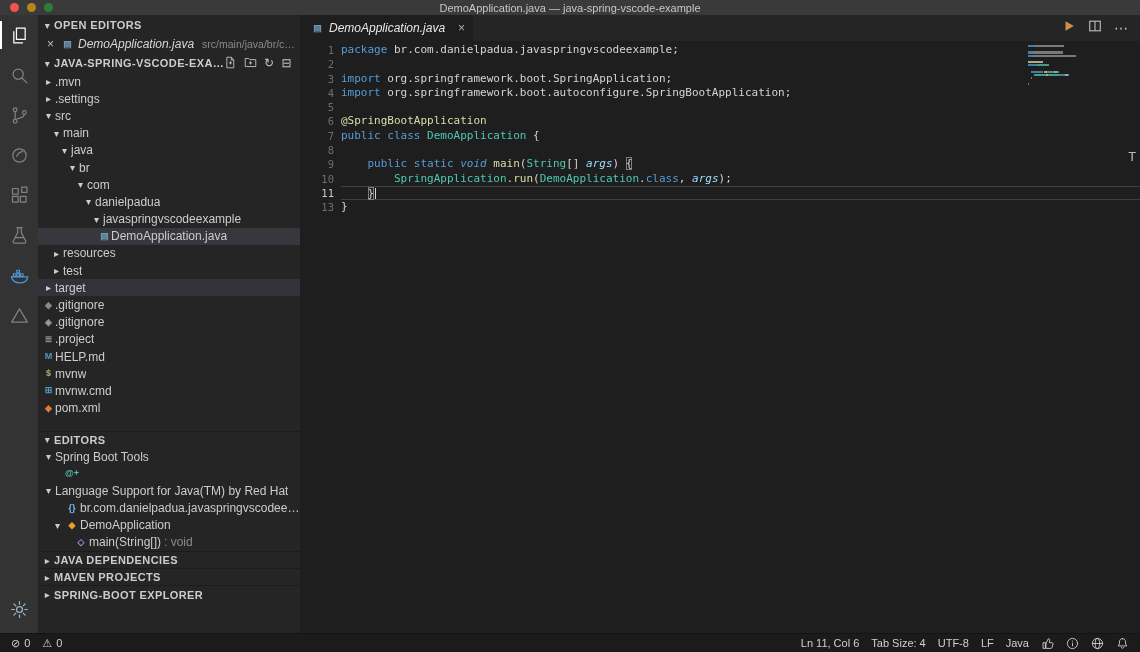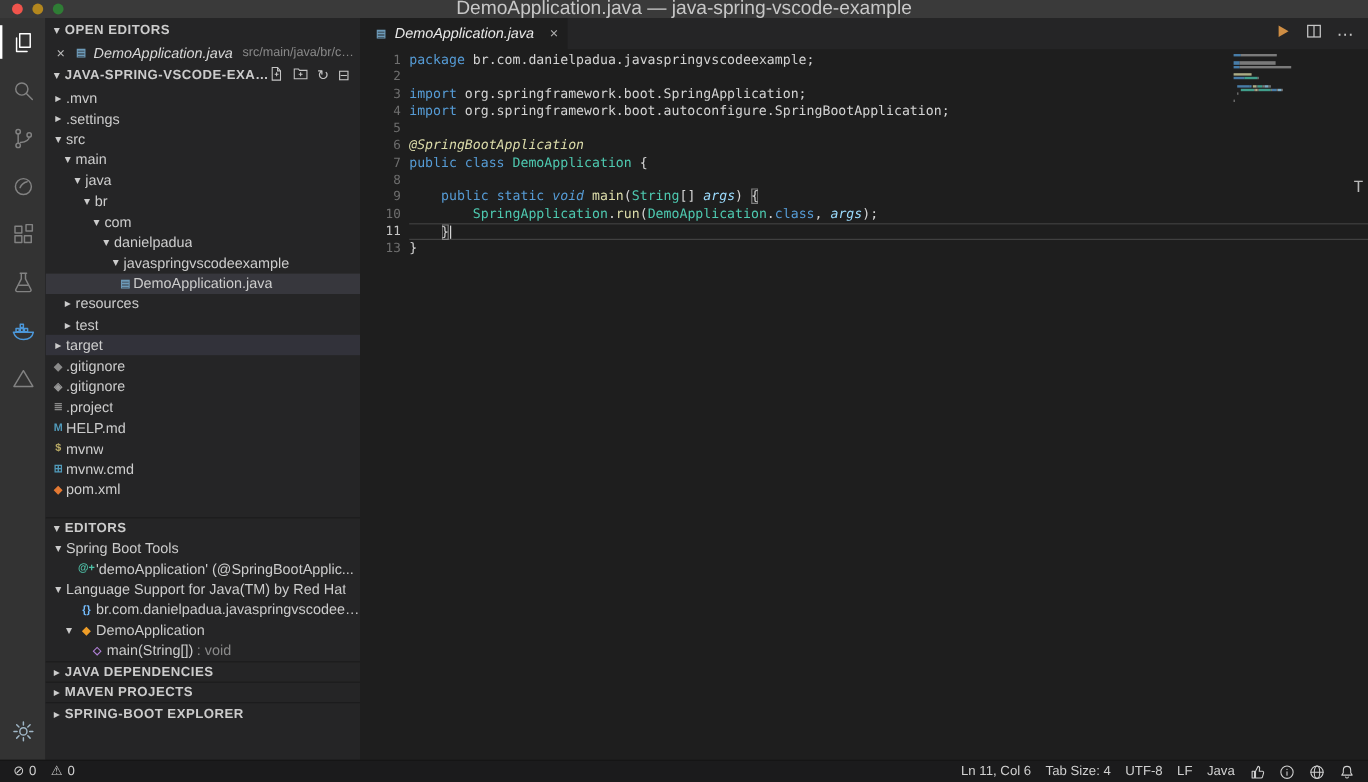--- a/index.html
+++ b/index.html
@@ -3,21 +3,21 @@
 <meta charset="utf-8">
 <style>
   *{box-sizing:border-box}
   html,body{margin:0;padding:0;width:1140px;height:652px;overflow:hidden;background:#1e1e1e;
     font-family:"Liberation Sans",sans-serif;color:#cccccc}
   
   .titlebar{height:15px;background:#3a3a3a;display:flex;align-items:center;position:relative}
   .traffic{display:flex;gap:8px;margin-left:10px;z-index:2}
   .tl{width:9px;height:9px;border-radius:50%;display:inline-block}
   .tl.r{background:#f0544c}.tl.y{background:#b3871e}.tl.g{background:#2f7d35}
-  .tb-title{position:absolute;left:0;right:0;text-align:center;font-size:16px;color:#c7c7c7}
+  .tb-title{position:absolute;left:0;right:0;text-align:center;font-size:11px;color:#c7c7c7}
   
   .workbench{display:flex;height:618px}
   .activitybar{width:38px;background:#333333;display:flex;flex-direction:column;justify-content:space-between}
   .ab-item{height:40px;display:flex;align-items:center;justify-content:center;color:#828282;position:relative;cursor:pointer}
   .ab-item svg{width:21px;height:21px;fill:none;stroke:currentColor;stroke-width:1.4;stroke-linecap:round;stroke-linejoin:round}
   .ab-item.active{color:#ffffff}
   .ab-item.active::before{content:"";position:absolute;left:0;top:6px;bottom:6px;width:2px;background:#ffffff}
   
   .sidebar{width:262px;background:#252526;overflow:hidden;font-size:12px;flex:none}
   .sb-title{height:26px;line-height:26px;padding-left:20px;font-size:11px;color:#bbbbbb;letter-spacing:.5px}
@@ -52,21 +52,21 @@
   .more-icon{font-size:14px;line-height:1}
   .code-area{flex:1;position:relative;overflow:hidden;font-family:"DejaVu Sans Mono",monospace;font-size:11px;padding-top:2px}
   .code-row,.codelens-row{height:14.3px;line-height:14.3px;display:flex;white-space:pre}
   .ln{width:34px;flex:none;text-align:right;color:#6e6e6e;font-size:10.5px;cursor:pointer}
   .ct{margin-left:7px;flex:1;min-width:0}
   .code-row.current .ct{border-top:1px solid #404040;border-bottom:1px solid #404040}
   .code-row.current .ln{color:#c6c6c6}
   .codelens-text{margin-left:17px;padding-left:26px;color:#8a8a8a;font-size:10px;font-family:"Liberation Sans",sans-serif;cursor:pointer}
   .tok-k{color:#569cd6}.tok-ki{color:#569cd6;font-style:italic}
   .tok-t{color:#4ec9b0}.tok-f{color:#dcdcaa}
-  .tok-v{color:#9cdcfe;font-style:italic}.tok-a{color:#dcdcaa;font-style:italic}
+  .tok-v{color:#9cdcfe;font-style:italic}.tok-a{color:#dcdcaa;}
   .tok-p{color:#d4d4d4}
   .tok-b{color:#d4d4d4;box-shadow:inset 0 0 0 1px #7f7f7f}
   .cursor{display:inline-block;width:1.5px;height:11px;background:#d4d4d4;vertical-align:middle;margin-left:0.5px}
   .minimap{position:absolute;top:4px;right:16px;width:96px}
   .mm-row{height:2.2px;margin-bottom:1px;display:flex}
   .mm-seg{height:100%;flex:none}
   .ovr{position:absolute;right:4px;top:108px;color:#b9b9b9;font-size:13px;font-family:"DejaVu Sans Mono",monospace}
   
   .statusbar{height:19px;background:#1b1b1c;border-top:1px solid #141414;display:flex;align-items:center;
     justify-content:space-between;font-size:11px;color:#d0d0d0;padding:0 5px}
@@ -275,21 +275,20 @@
       <span class="sh-label">EDITORS</span>
     </div>
     <div id="outline">
         <div class="tree-row" style="padding-left: 4px;">
           <span class="twisty">▾</span>
           <span class="tree-label">Spring Boot Tools</span>
         </div>
         <div class="tree-row" style="padding-left: 13px;">
           <span class="twisty"></span>
           <span class="oico" style="color: rgb(79, 193, 168);">@+</span>
-          <span class="tree-label">'demoApplication' (@SpringBootApplic...</span>
         </div>
         <div class="tree-row" style="padding-left: 4px;">
           <span class="twisty">▾</span>
           <span class="tree-label">Language Support for Java(TM) by Red Hat</span>
         </div>
         <div class="tree-row" style="padding-left: 13px;">
           <span class="twisty"></span>
           <span class="oico" style="color: rgb(117, 190, 255);">{}</span>
           <span class="tree-label">br.com.danielpadua.javaspringvscodeexam...</span>
         </div>

